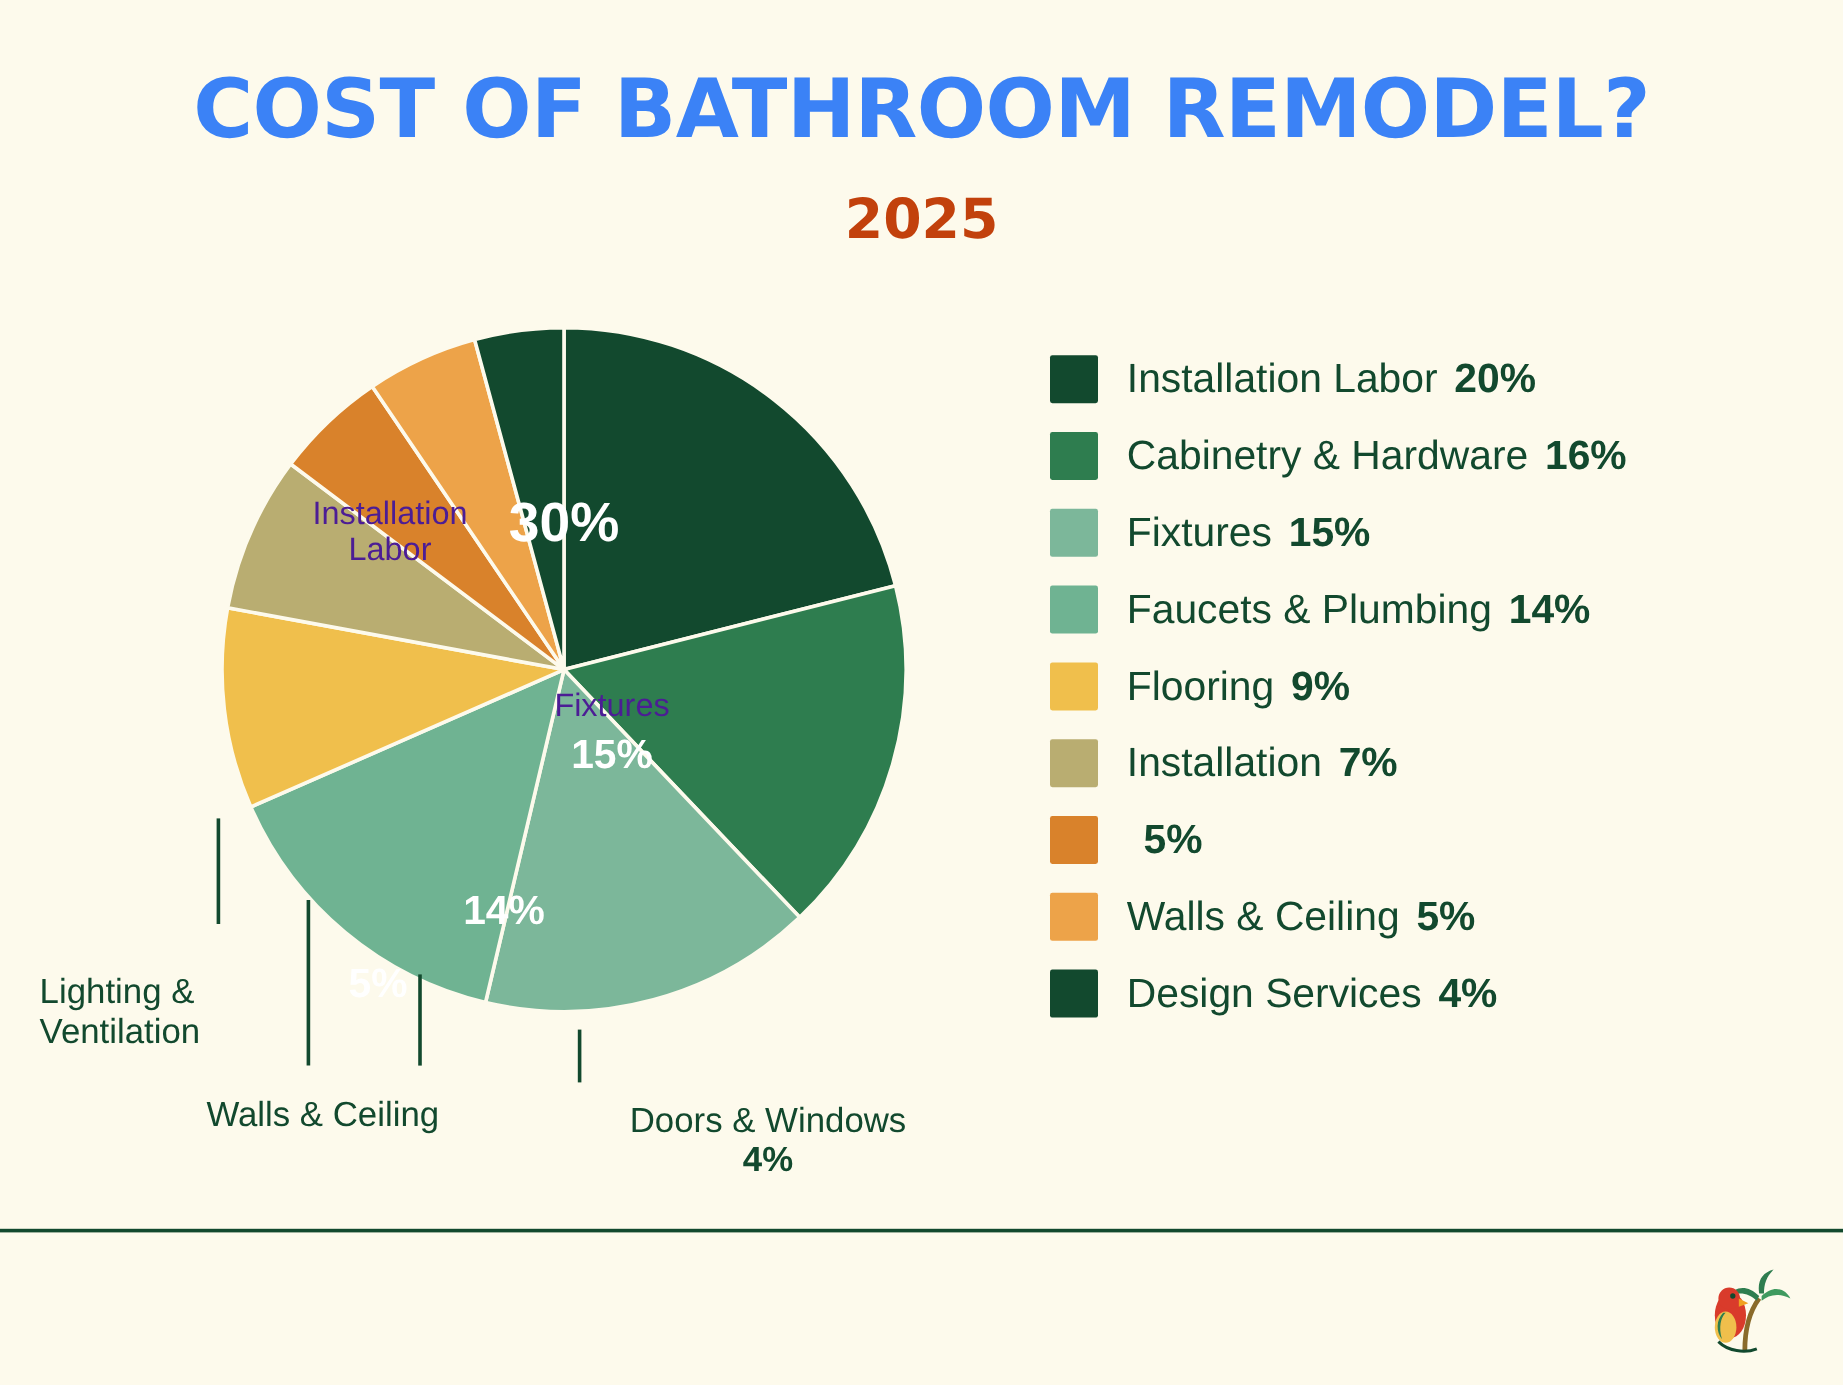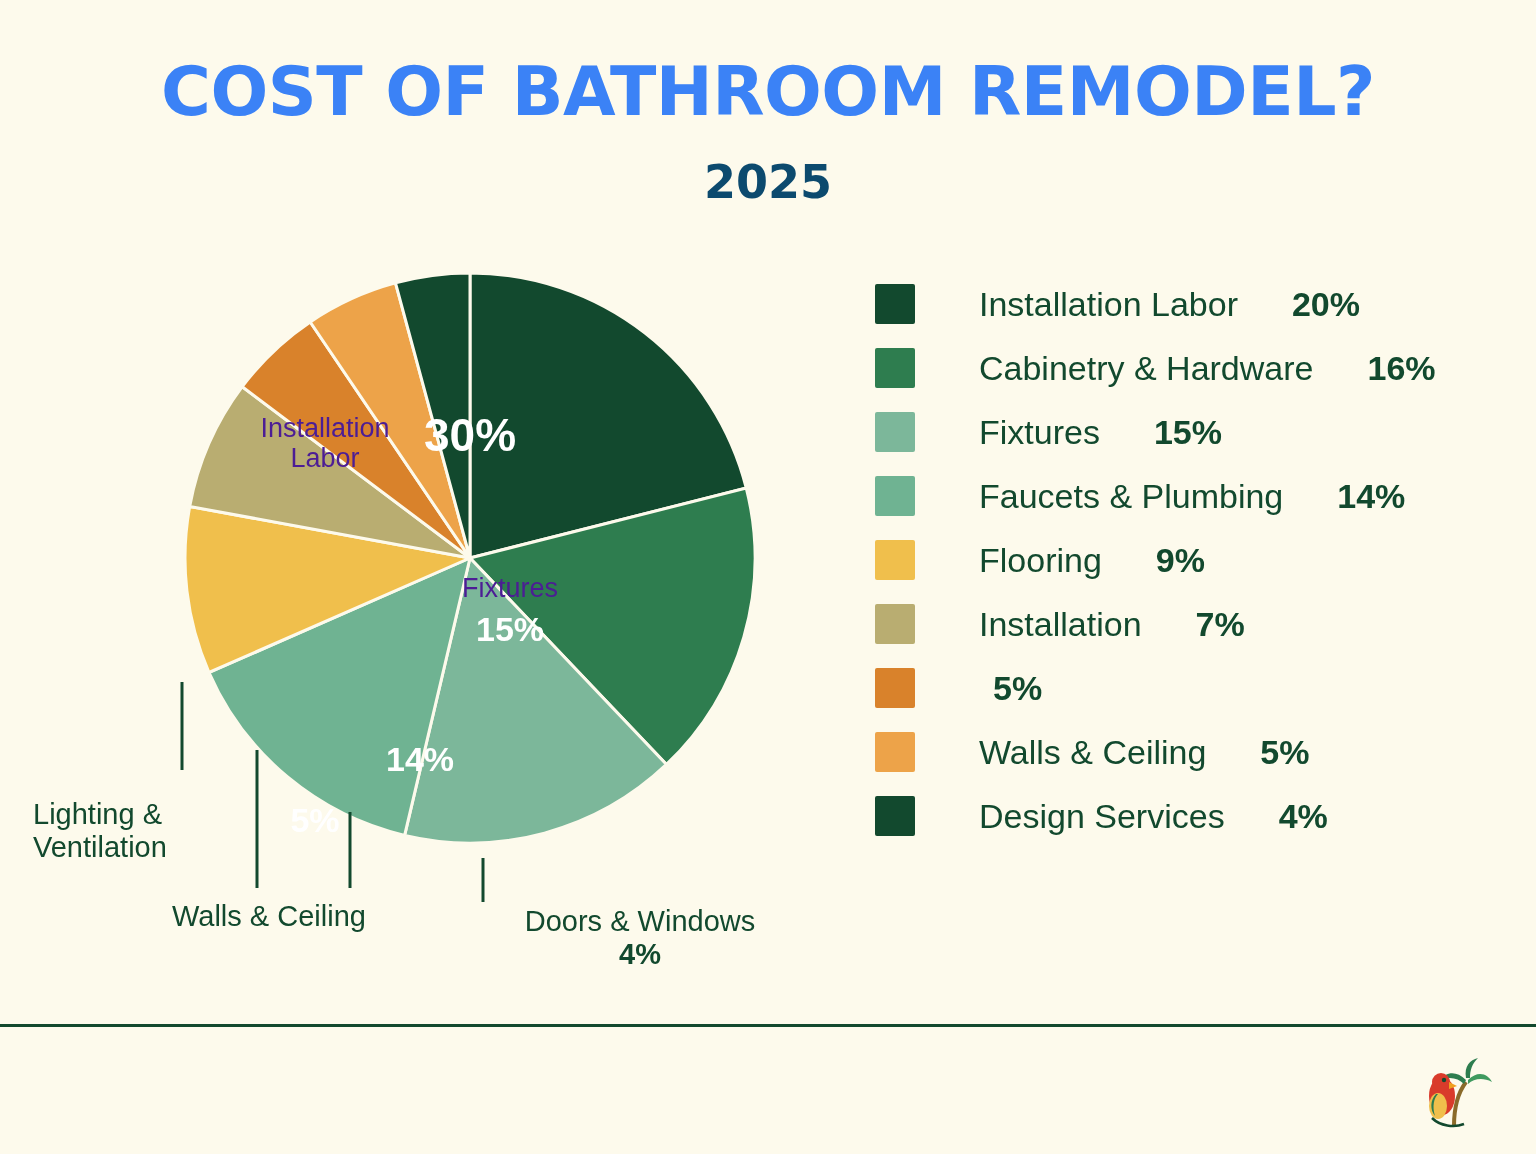--- a/index.html
+++ b/index.html
@@ -35,21 +35,21 @@
     text-transform: uppercase;
   }
   .subtitle {
     position: absolute;
     top: 155px;
     left: 0;
     width: 1536px;
     text-align: center;
     font-size: 46px;
     font-weight: 700;
-    color: #0c4a6e;
+    color: #c2410c;
     font-family: "DejaVu Sans", sans-serif;
   }
 
   
   .pie-wrap {
     position: absolute;
     left: 150px;
     top: 228px;
     width: 650px;
     height: 660px;
@@ -71,34 +71,34 @@
     pointer-events: none;
   }
 
   
   .callout {
     position: absolute;
     color: #12492e;
     font-size: 29px;
     line-height: 1.14;
     font-family: "Liberation Sans", sans-serif;
+    margin-top: 13px;
   }
 
   
   .legend {
     position: absolute;
     left: 875px;
     top: 272px;
     width: 620px;
   }
   .legend-row {
     display: flex;
-    align-items: center;
+    align-items: flex-end;
     height: 64px;
-    gap: 40px;
   }
   .swatch {
     width: 40px;
     height: 40px;
     flex: 0 0 40px;
     margin-right: 24px;
     border-radius: 2px;
   }
   .legend-label {
     font-size: 34px;

